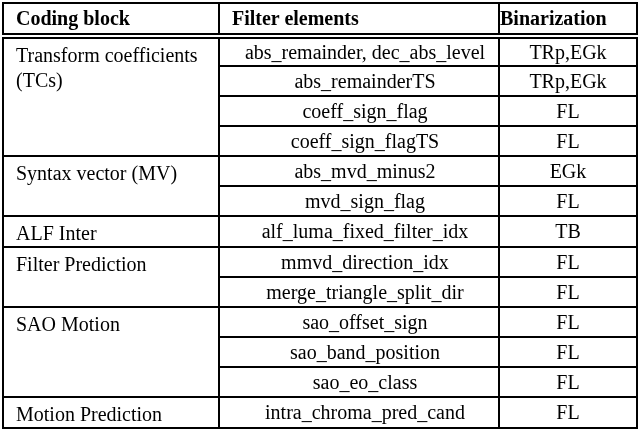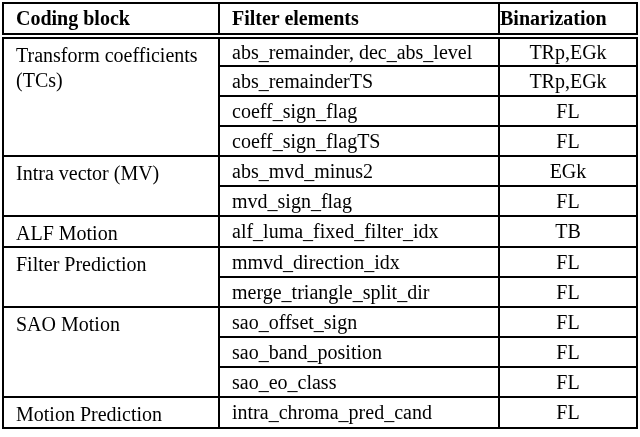--- a/index.html
+++ b/index.html
@@ -38,21 +38,21 @@
     vertical-align: middle;
   }
   th.bin-h { text-align: left; padding-left: 0; }
   td { border-left: 2px solid #000; vertical-align: middle; }
   td.cb {
     vertical-align: top;
     padding: 4px 6px 0 12px;
     line-height: 25px;
     white-space: normal;
   }
-  td.syn { text-align: left; padding-left: 12px; }
+  td.syn { text-align: center; padding-left: 12px; }
   td.bin { text-align: center; }
   tr.sec td { border-top: 2px solid #000; }      
   tr.cline td { border-top: 2px solid #000; font-family: Liberation Serif, serif; }    
 </style>
 </head>
 <body>
 
 <table class="paper-table">
   <colgroup>
     <col class="c1">
@@ -80,31 +80,31 @@
     <tr class="cline">
       <td class="syn">coeff_sign_flag</td>
       <td class="bin">FL</td>
     </tr>
     <tr class="cline">
       <td class="syn">coeff_sign_flagTS</td>
       <td class="bin">FL</td>
     </tr>
 
     <tr class="sec">
-      <td class="cb" rowspan="2">Intra vector (MV)</td>
+      <td class="cb" rowspan="2">Syntax vector (MV)</td>
       <td class="syn">abs_mvd_minus2</td>
       <td class="bin">EGk</td>
     </tr>
     <tr class="cline">
       <td class="syn">mvd_sign_flag</td>
       <td class="bin">FL</td>
     </tr>
 
     <tr class="sec">
-      <td class="cb">ALF Motion</td>
+      <td class="cb">ALF Inter</td>
       <td class="syn">alf_luma_fixed_filter_idx</td>
       <td class="bin">TB</td>
     </tr>
 
     <tr class="sec">
       <td class="cb" rowspan="2">Filter Prediction</td>
       <td class="syn">mmvd_direction_idx</td>
       <td class="bin">FL</td>
     </tr>
     <tr class="cline">

